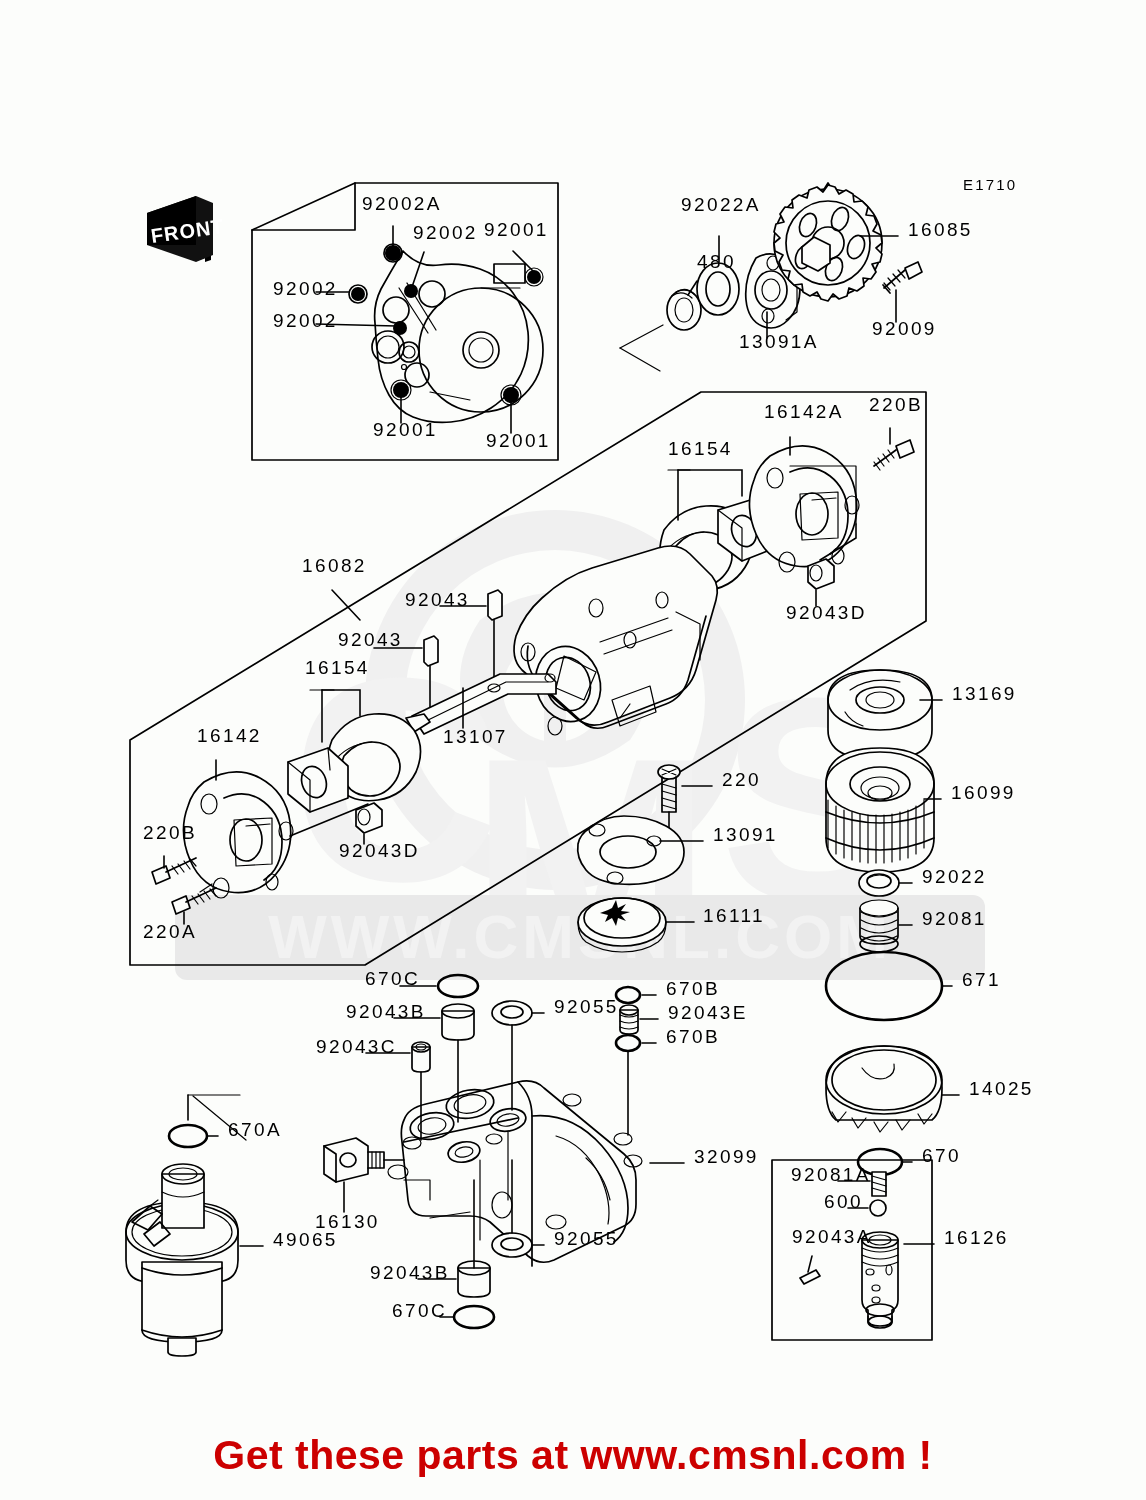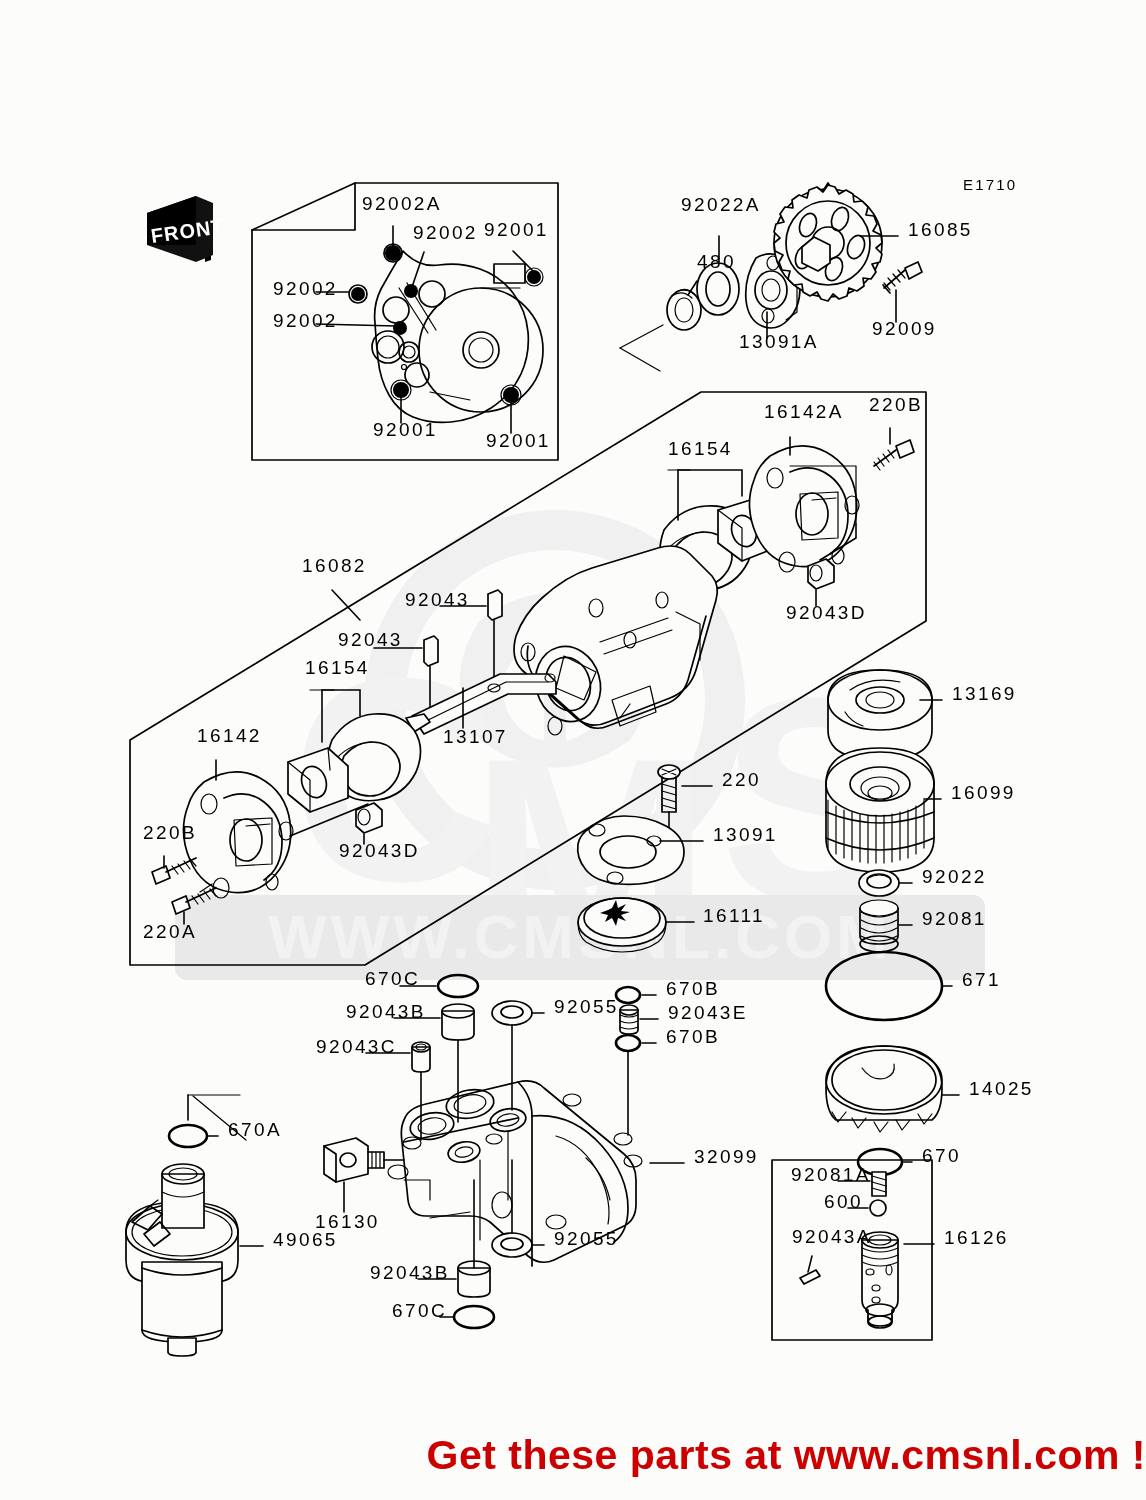--- a/index.html
+++ b/index.html
@@ -19,21 +19,21 @@
     color:#545454;font-weight:400;white-space:nowrap;
   }
 
   
   #diagram{position:absolute;left:0;top:0;width:1146px;height:1420px;}
   #diagram svg{display:block;}
 
   
   .footer-cta{
     position:absolute;left:0;top:1432px;width:1146px;
-    text-align:right;color:#cc0000;
+    text-align:center;color:#cc0000;
     font-family:"Liberation Sans",sans-serif;
     font-size:41px;font-weight:700;letter-spacing:.5px;
     white-space:nowrap;
   }
 </style>
 </head>
 <body>
 
 <div id="page">
 

